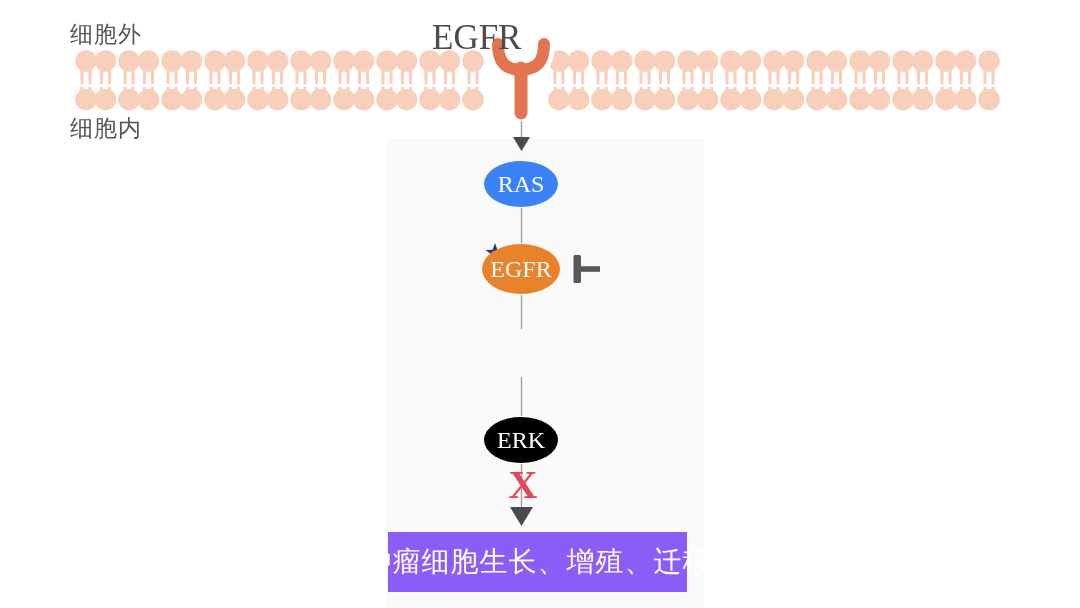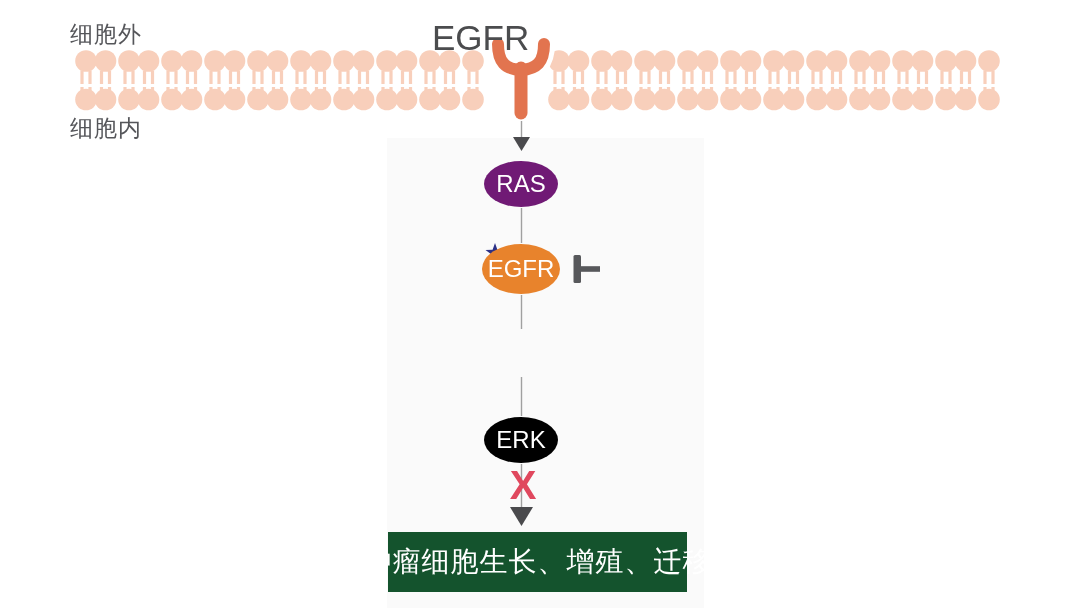--- a/index.html
+++ b/index.html
@@ -7,20 +7,21 @@
     padding: 0;
     background: #ffffff;
     font-family: "Liberation Sans", "DejaVu Sans", sans-serif;
   }
   #stage {
     position: relative;
     width: 1080px;
     height: 608px;
     background: #ffffff;
     overflow: hidden;
+    font-family: Liberation Serif, serif;
   }
   .panel {
     position: absolute;
     left: 387px;
     top: 138px;
     width: 317px;
     height: 470px;
     background: #fafafa;
   }
   #diagram-svg {
@@ -438,33 +439,33 @@
       </g>
       <polygon points="495.0,243.0 497.4,249.8 504.5,249.9 498.8,254.2 500.9,261.1 495.0,257.0 489.1,261.1 491.2,254.2 485.5,249.9 492.6,249.8" fill="#2c3187"></polygon>
     </svg>
 
   <div class="side-label outside" style="color: rgb(85, 86, 90);">细胞外</div>
 
   <div class="side-label inside" style="color: rgb(85, 86, 90); text-align: center;">细胞内</div>
 
   <div class="receptor-label">EGFR</div>
 
-  <div class="node purple" id="node-ras" style="background: #701a75; color: rgb(255, 255, 255);">
+  <div class="node purple" id="node-ras" style="background: #3b82f6; color: rgb(255, 255, 255);">
     <span>RAS</span>
   </div>
 
   <div class="node orange" id="node-braf" style="background: rgb(232, 131, 44); color: rgb(255, 255, 255);">
     <span>EGFR</span>
   </div>
 
 
   <div class="node purple" id="node-erk" style="background: #000000; color: rgb(255, 255, 255);">
     <span>ERK</span>
   </div>
 
 
   <div class="blocked-x" style="color: rgb(224, 72, 94);">X</div>
 
-  <div class="outcome-box" style="background: #14532d; color: rgb(255, 255, 255);">
+  <div class="outcome-box" style="background: #8b5cf6; color: rgb(255, 255, 255);">
     <span>肿瘤细胞生长、增殖、迁移</span>
   </div>
 
 </div>
 
 </body></html>

